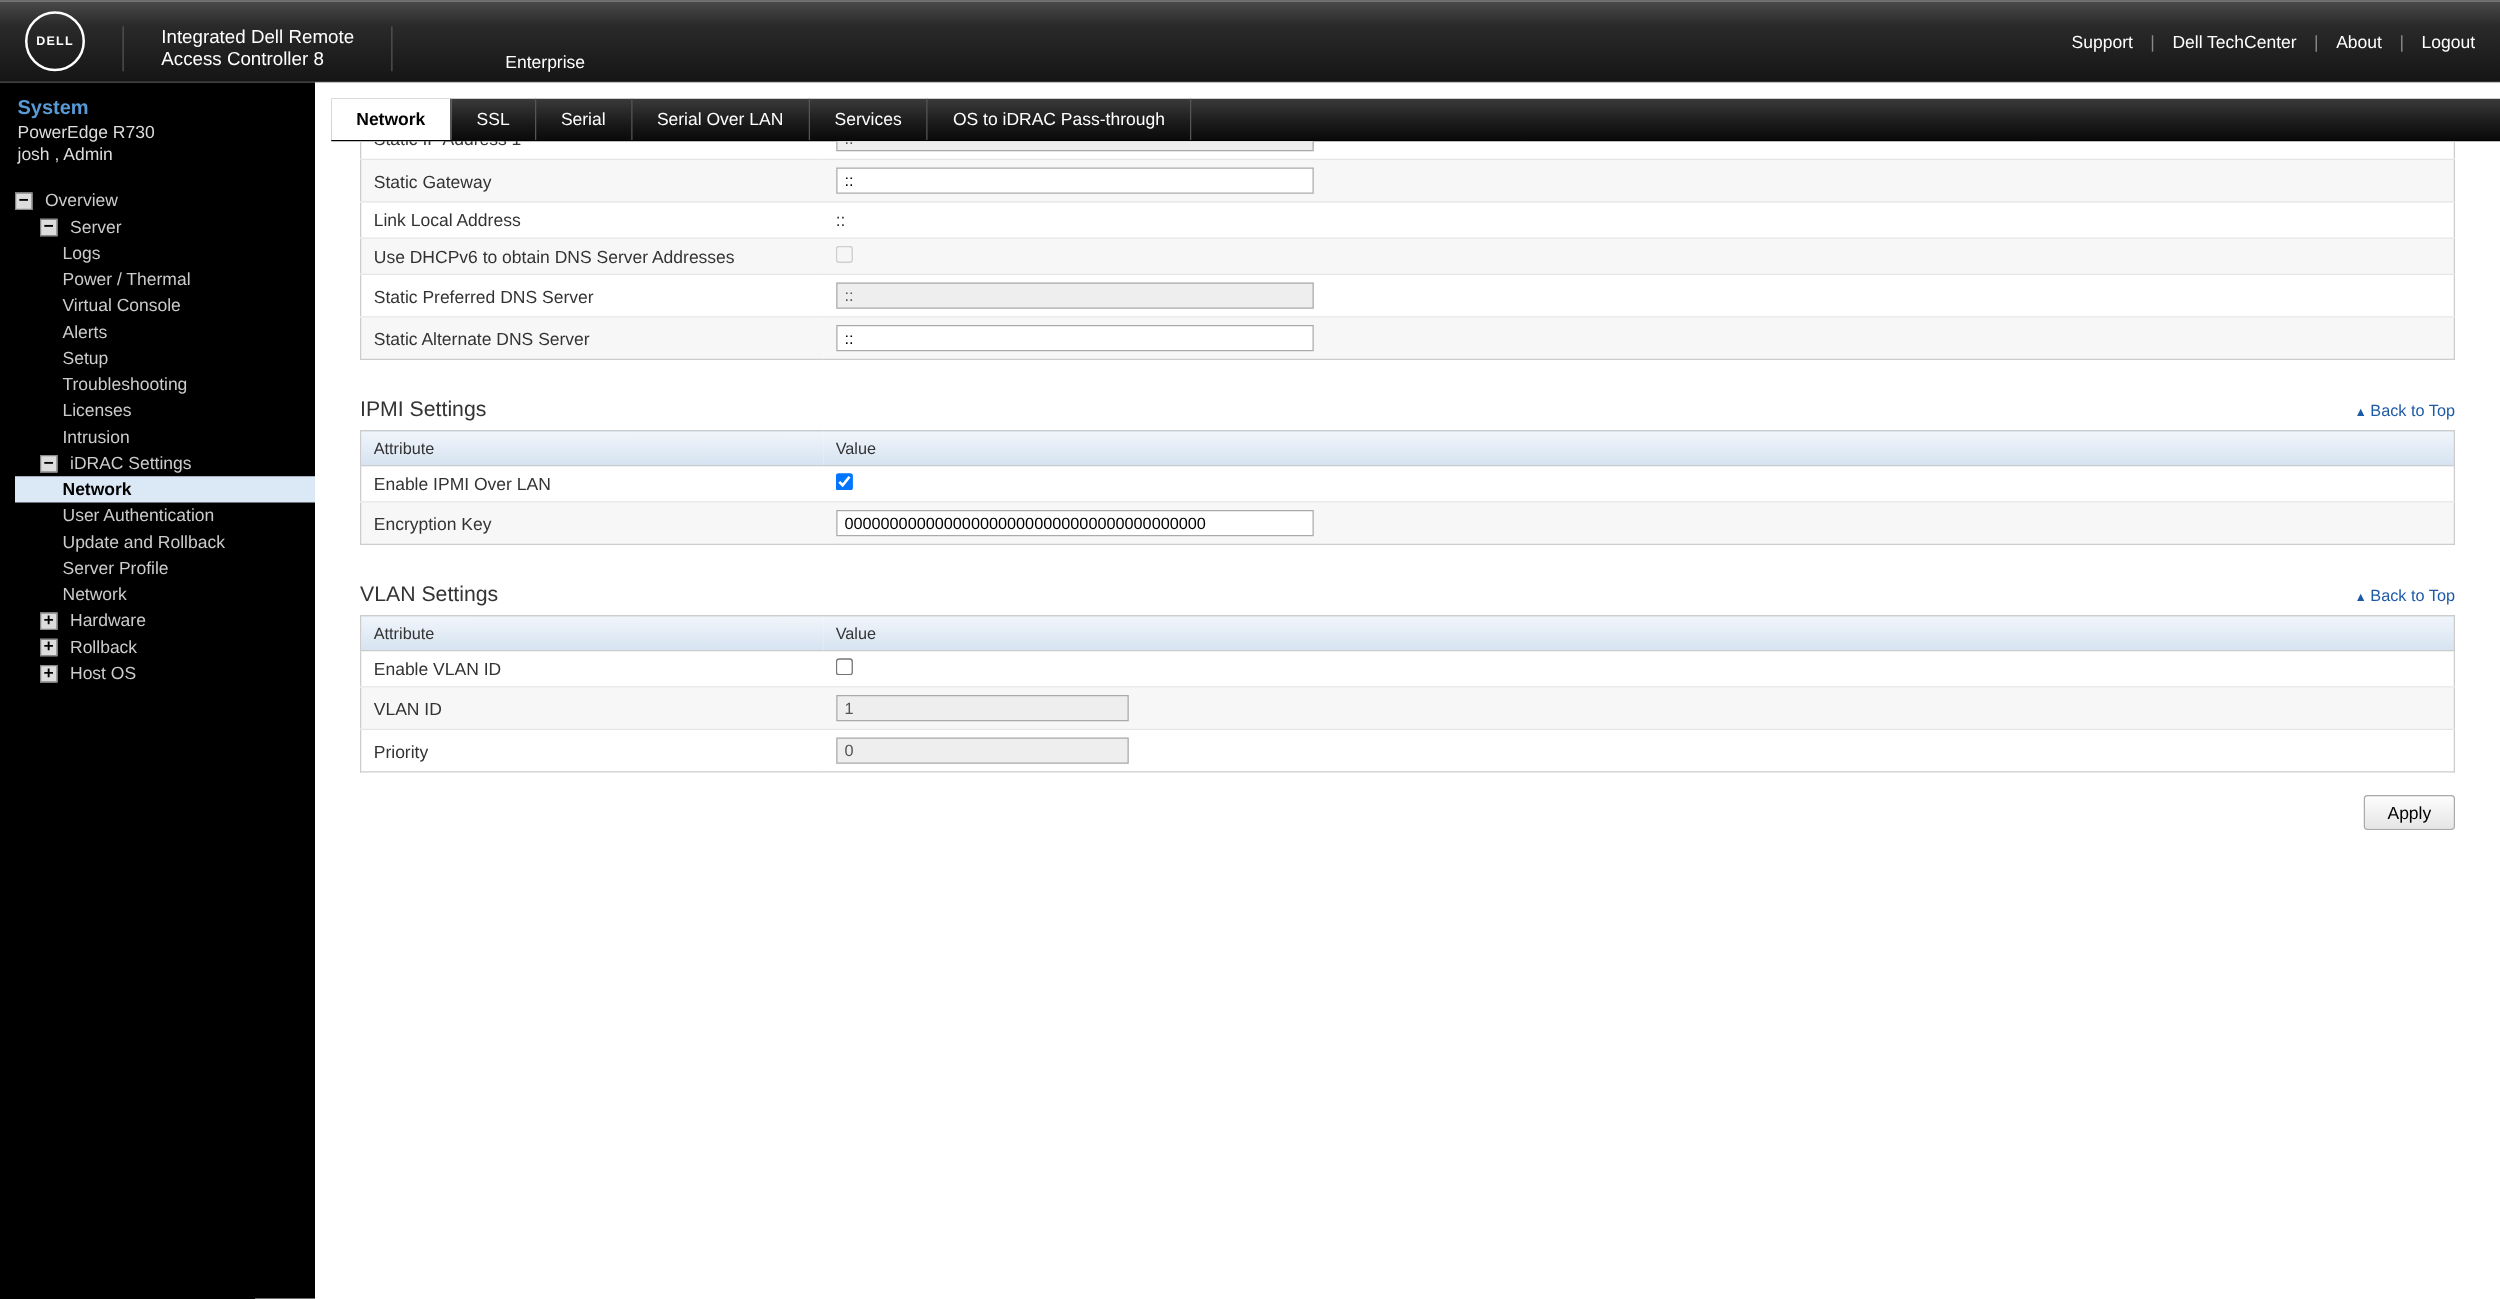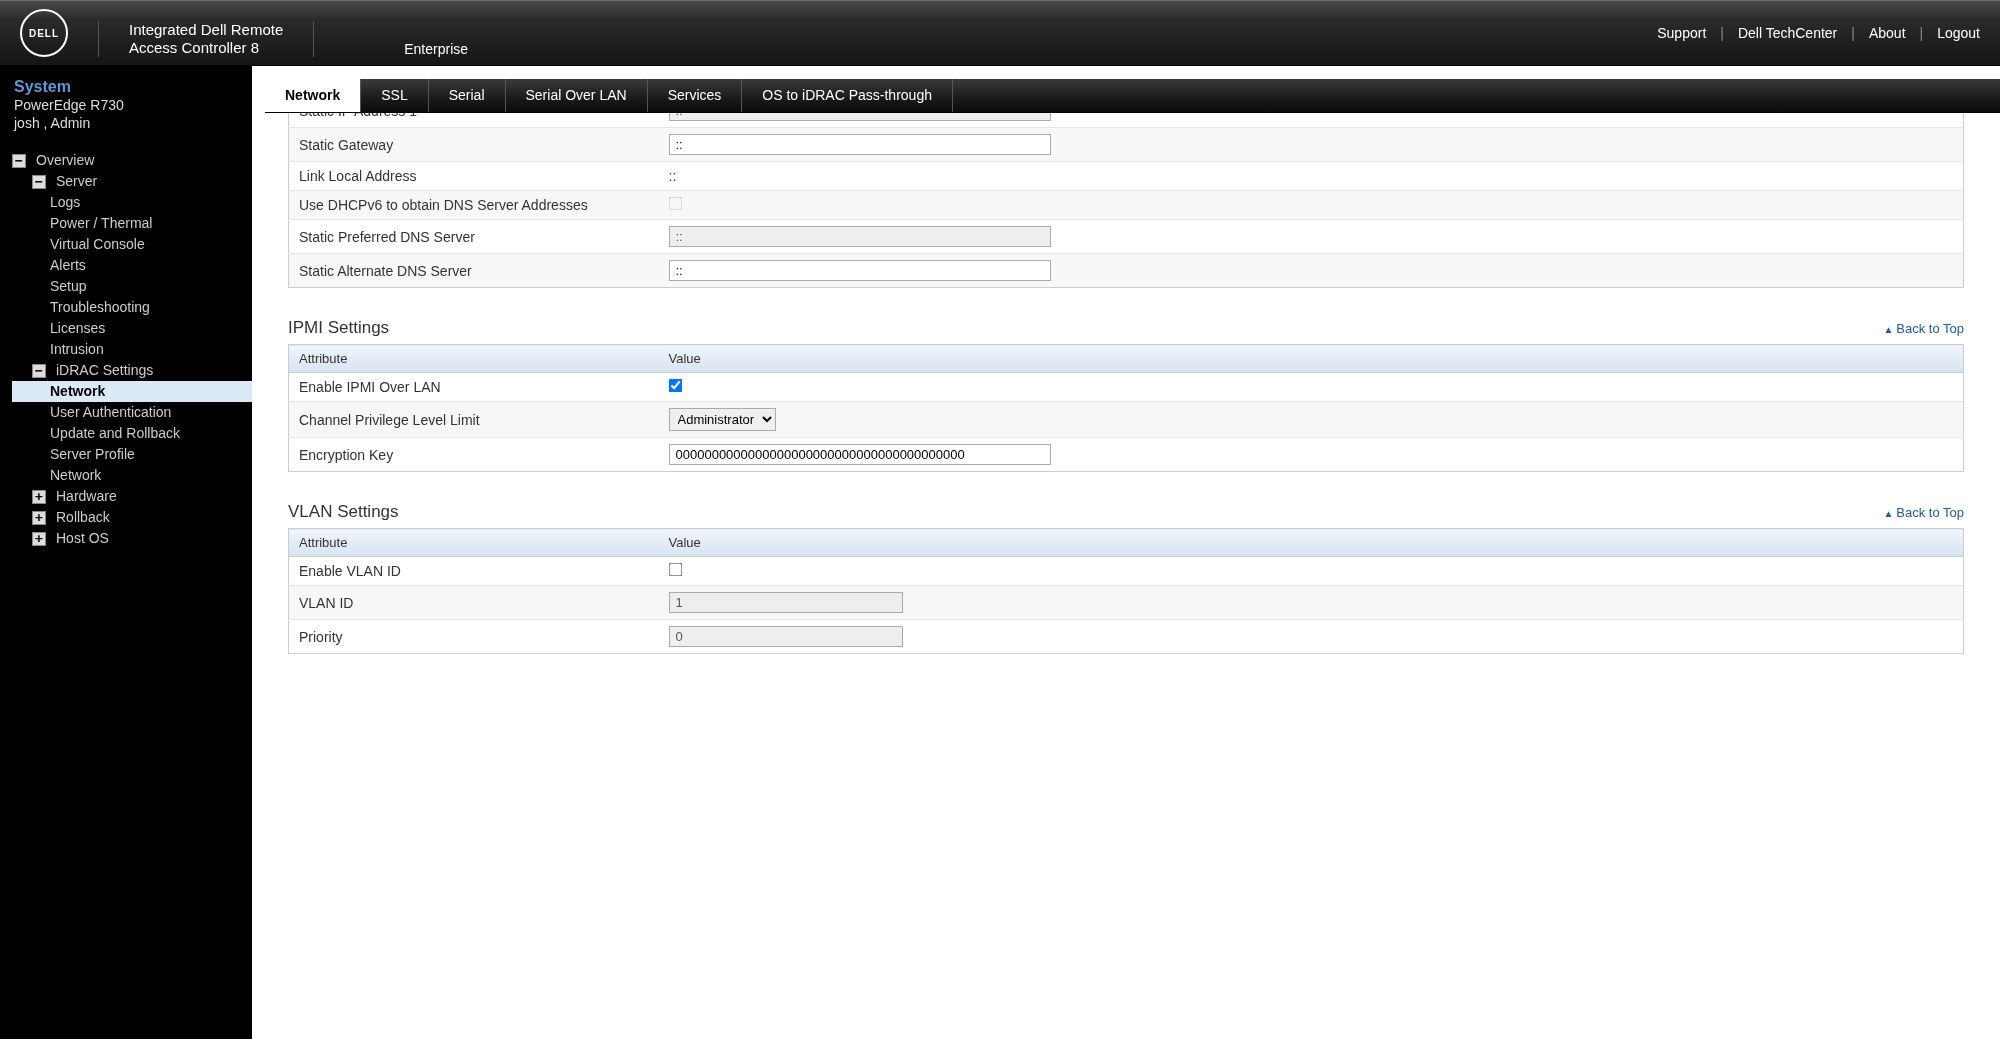--- a/index.html
+++ b/index.html
@@ -243,28 +243,20 @@
               <td class="attr-col">Attribute</td>
               <td>Value</td>
             </tr>
           </thead>
           <tbody>
             <tr>
               <td class="attr-col">Enable IPMI Over LAN</td>
               <td><input type="checkbox" checked="" style=""></td>
             </tr>
             <tr>
-              <td class="attr-col">Channel Privilege Level Limit</td>
-              <td>
-                <select>
-                  <option>Administrator</option>
-                </select>
-              </td>
-            </tr>
-            <tr>
               <td class="attr-col">Encryption Key</td>
               <td><input type="text" class="wide" value="0000000000000000000000000000000000000000" style=""></td>
             </tr>
           </tbody>
         </table>
       </div>
 
       <div class="config-block">
         <div class="section-title-row">
           <div class="section-title">VLAN Settings</div>
@@ -287,16 +279,19 @@
               <td><input type="text" class="med" disabled="" value="1" style=""></td>
             </tr>
             <tr>
               <td class="attr-col">Priority</td>
               <td><input type="text" class="med" disabled="" value="0" style=""></td>
             </tr>
           </tbody>
         </table>
       </div>
 
+      <div class="footer-btns">
+        <button class="apply-btn">Apply</button>
+      </div>
 
     </div>
   </section>
 </div>
 
 </body></html>

